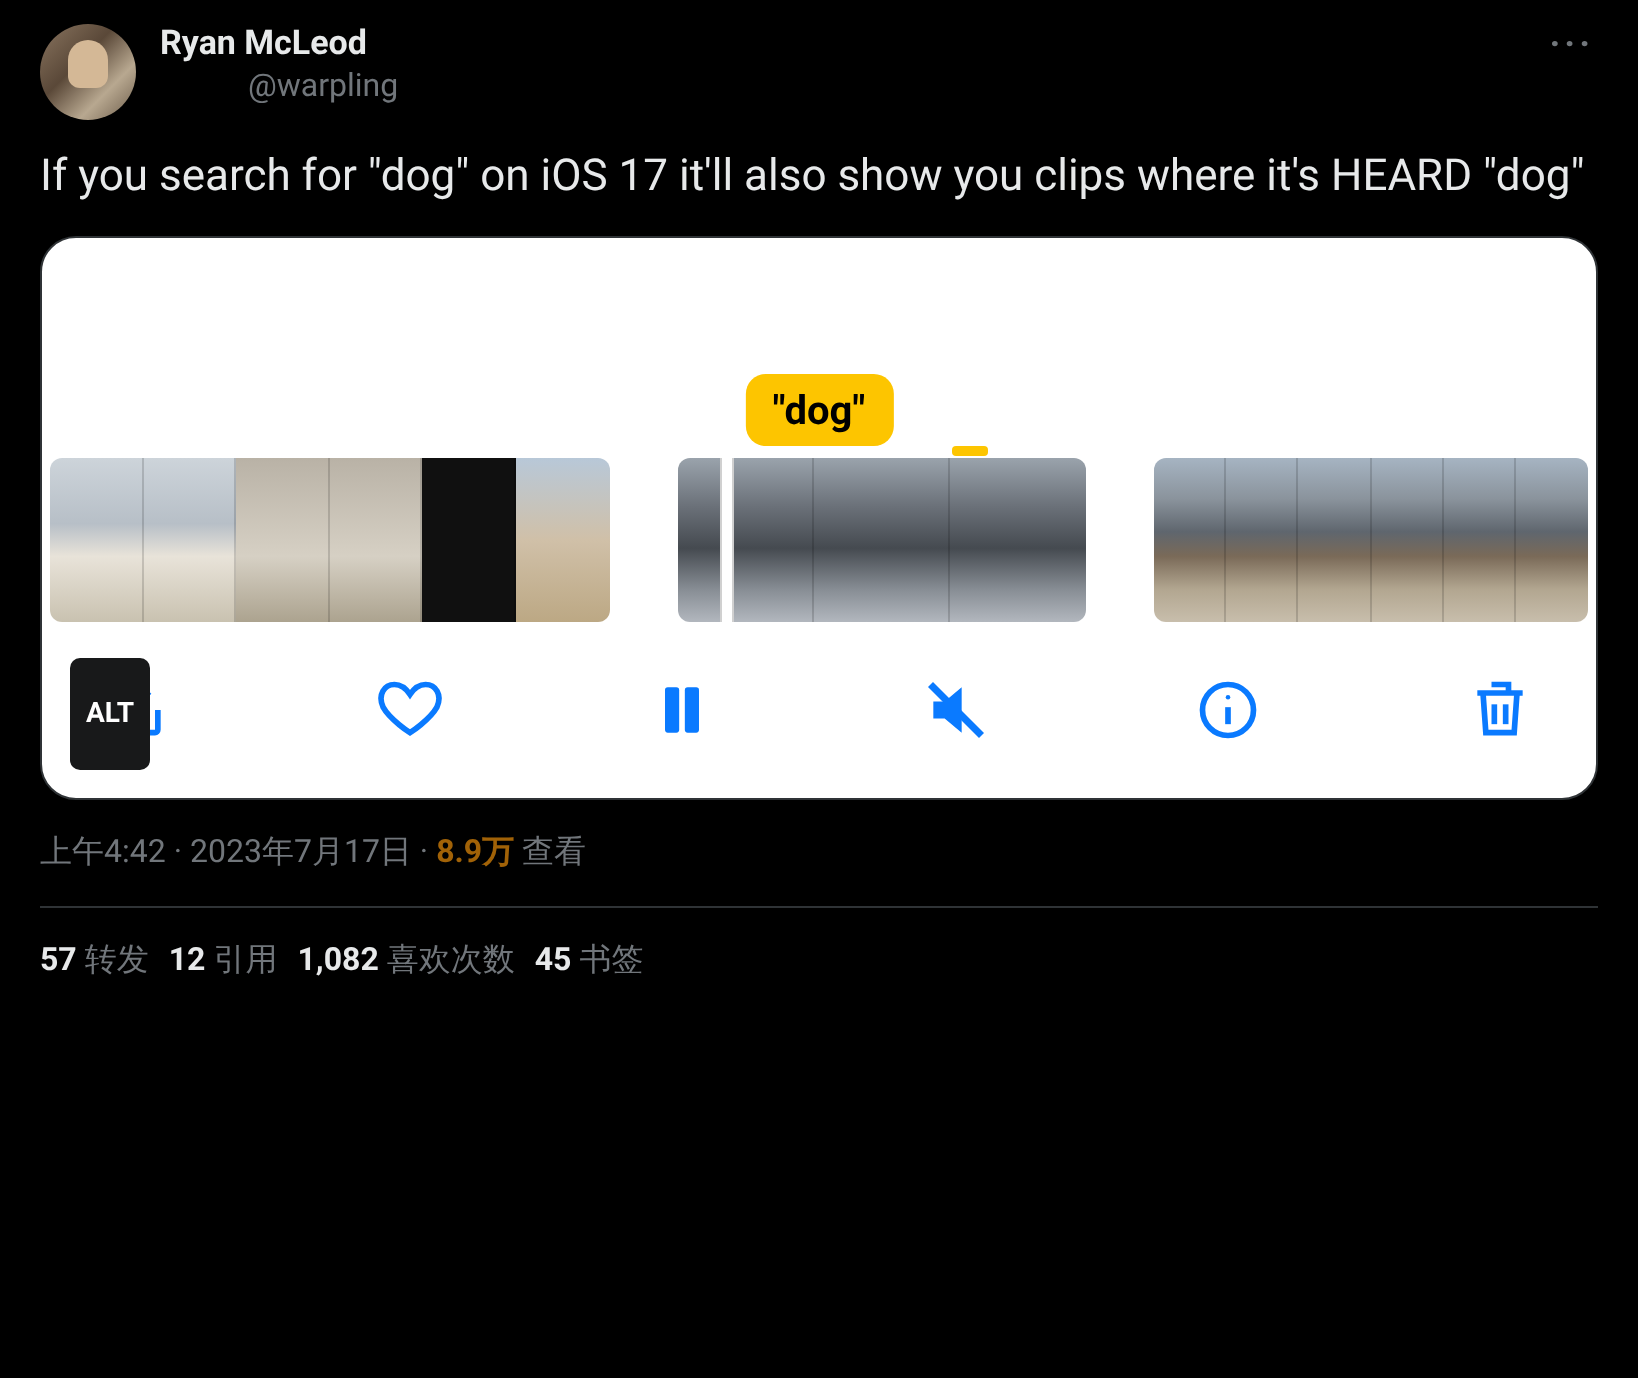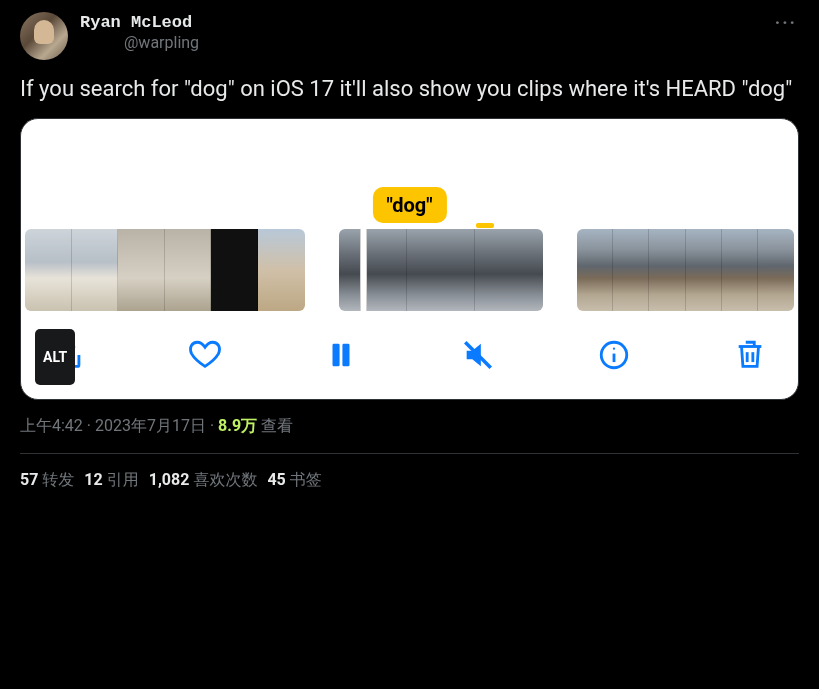--- a/index.html
+++ b/index.html
@@ -31,21 +31,21 @@
   }
   .avatar::after {
     content: "";
     position: absolute;
     top: 8px; left: 14px;
     width: 20px; height: 24px;
     background: #d4b896;
     border-radius: 10px 10px 6px 6px;
   }
   .names { display: flex; flex-direction: column; line-height: 1.25; }
-  .display-name { font-weight: 700; font-size: 17px; color: #e7e9ea; font-family: Liberation Mono, monospace; }
+  .display-name { font-weight: 700; font-size: 17px; color: #e7e9ea; }
   .handle { color: #71767b; font-size: 16px; margin-left: 44px; }
   .more {
     position: absolute;
     right: 22px;
     top: 12px;
     color: #71767b;
     font-size: 18px;
     letter-spacing: 2px;
     font-weight: 700;
     cursor: pointer;
@@ -165,21 +165,21 @@
     font-size: 14px;
     padding: 20px 8px;
     border-radius: 5px;
   }
 
   .meta {
     margin-top: 16px;
     color: #71767b;
     font-size: 16px;
   }
-  .meta .views-num { color: #bef264; font-weight: 700; }
+  .meta .views-num { color: #a16207; font-weight: 700; }
   .divider { border: none; border-top: 1px solid #2f3336; margin: 16px 0; }
   .stats {
     display: flex;
     gap: 10px;
     color: #71767b;
     font-size: 16px;
   }
   .stats .num { color: #e7e9ea; font-weight: 700; margin-right: 4px; }
 </style>
 </head>

